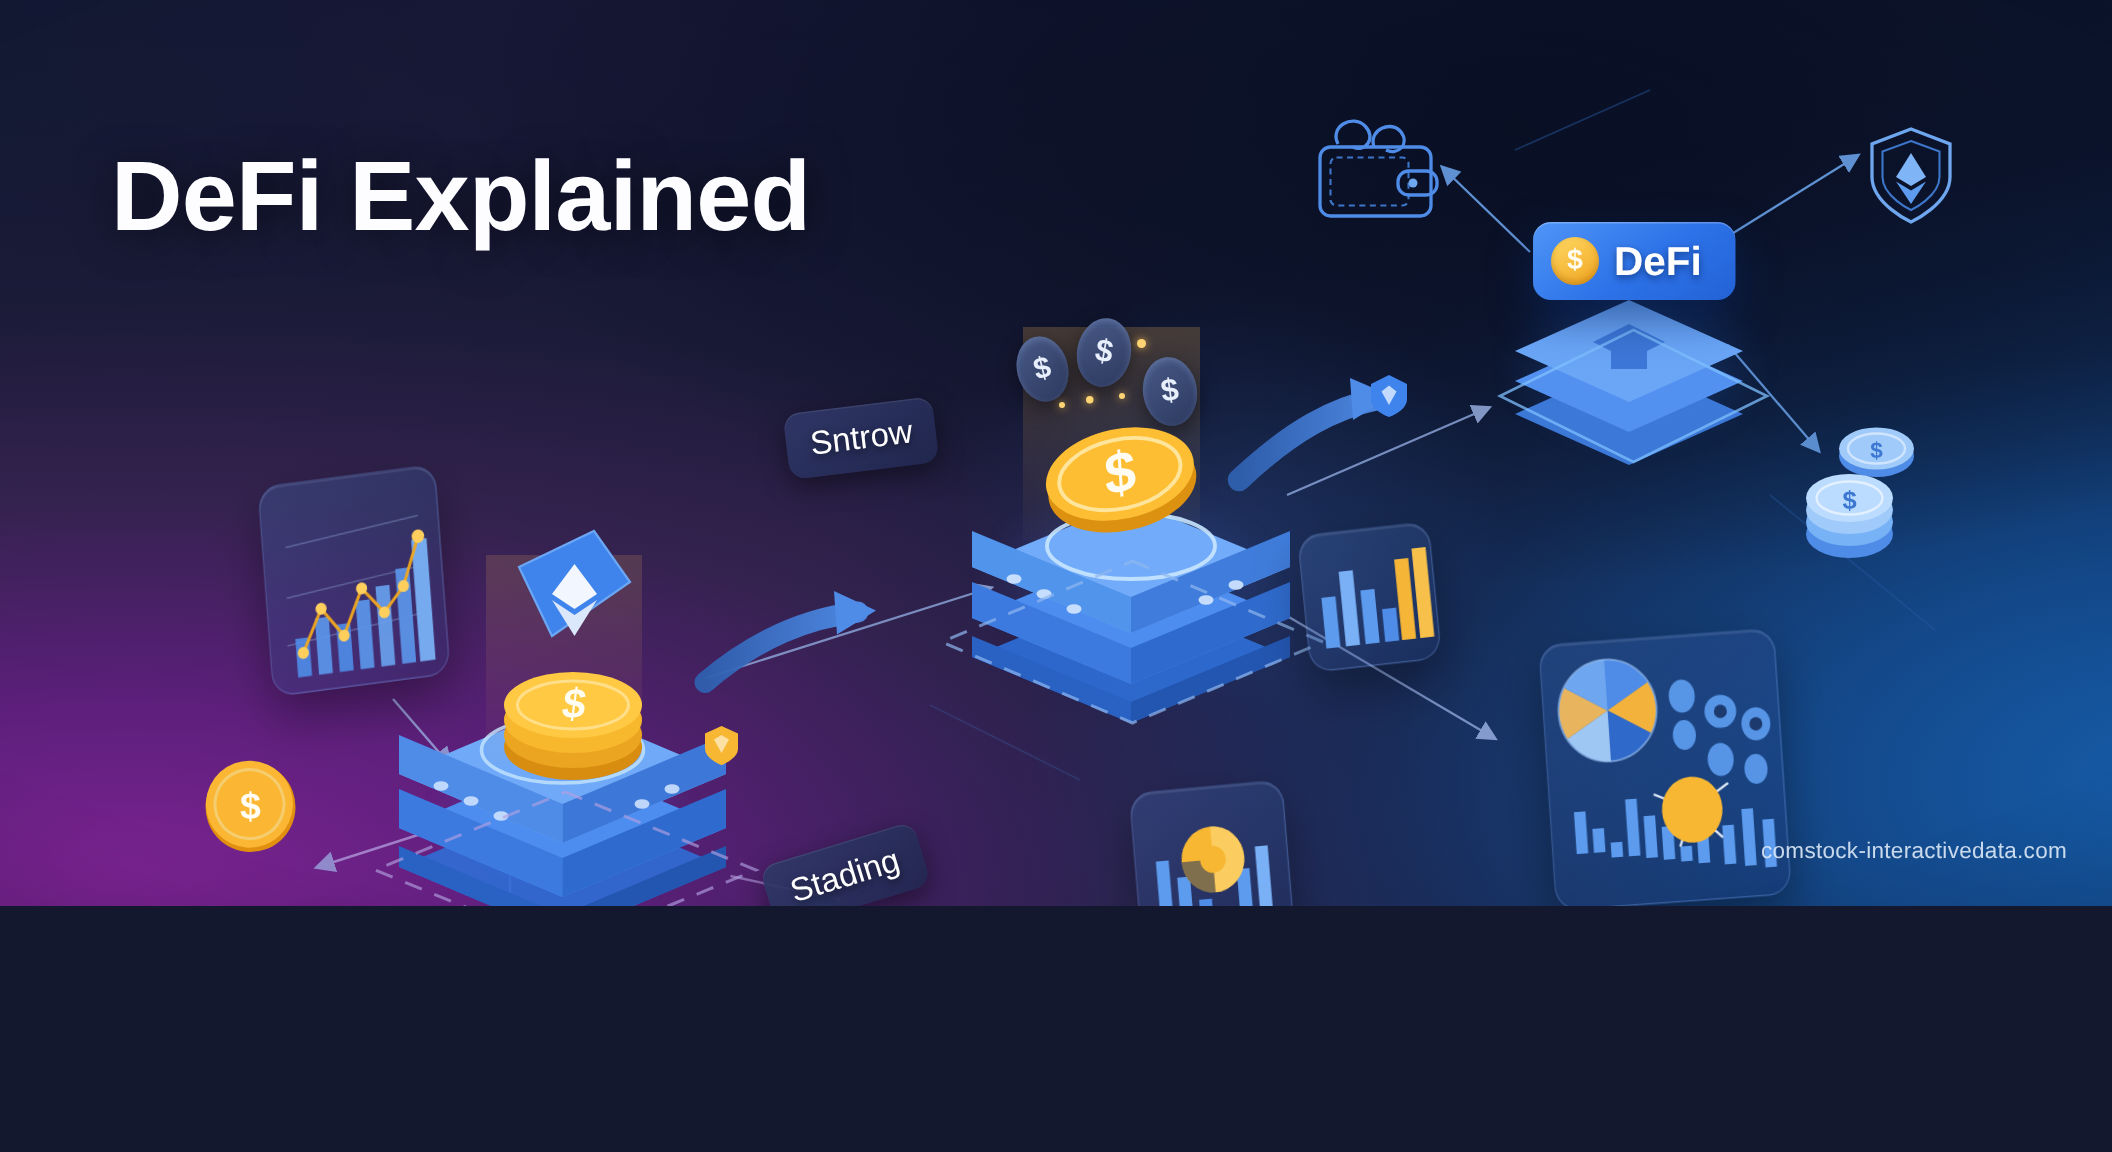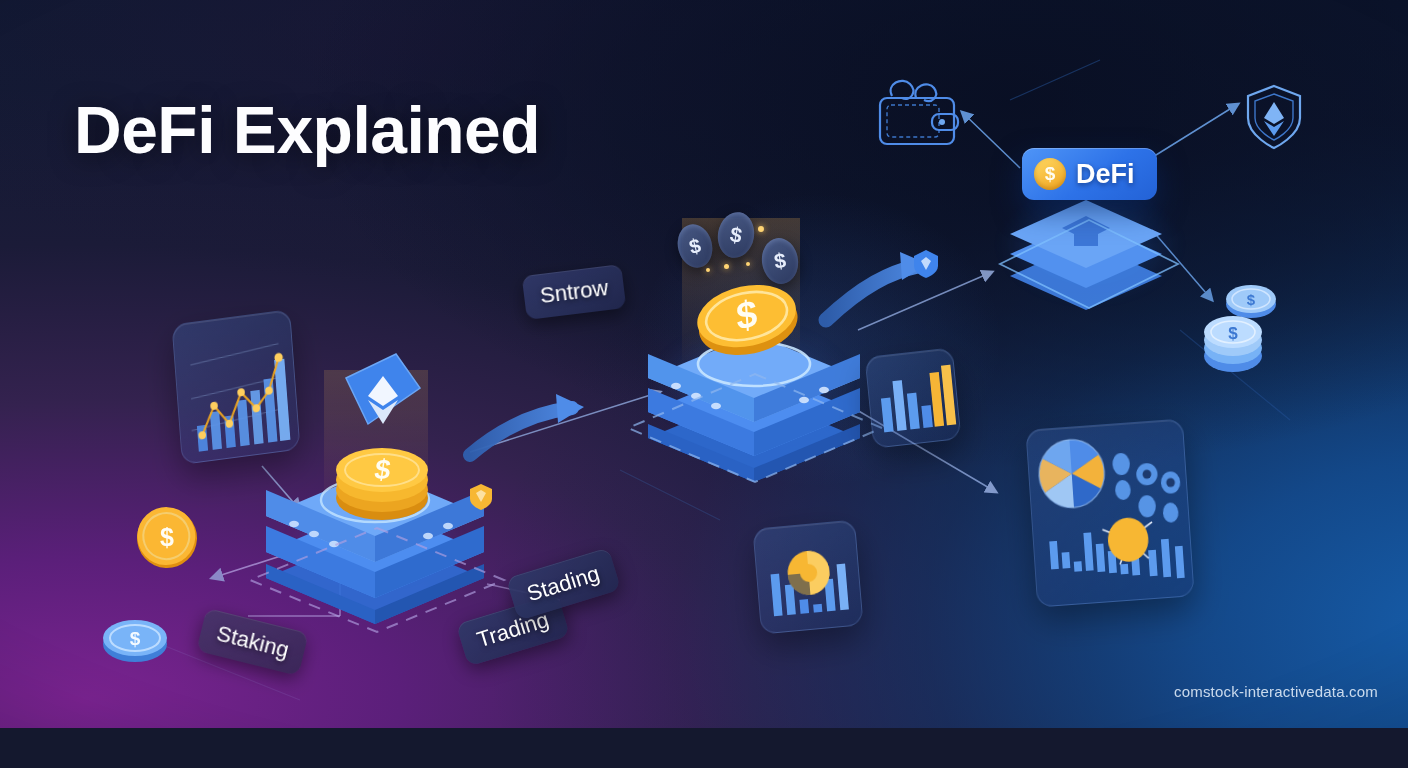--- a/index.html
+++ b/index.html
@@ -2,21 +2,21 @@
 <html><head>
 <meta charset="utf-8">
 <style>
   * { margin:0; padding:0; box-sizing:border-box; }
   html,body { width:1408px; height:768px; overflow:hidden; }
   body {
     font-family:"Liberation Sans", sans-serif;
     background:#14182e;
     position:relative;
   }
-  #stage { position:absolute; inset:0; width:1408px; height:728px; overflow:hidden; }
+  #stage { position:absolute; inset:0; width:1408px; height:604px; overflow:hidden; }
 
   
   .bg-base{
     position:absolute; inset:0;
     background:
       radial-gradient(140% 120% at 6% 96%, #7a2390 0%, #5b1f7a 16%, #34224f 34%, #1b1b38 52%, #121a33 70%, #0d1730 100%);
   }
   .bg-blue-right{
     position:absolute; inset:0;
     background:

